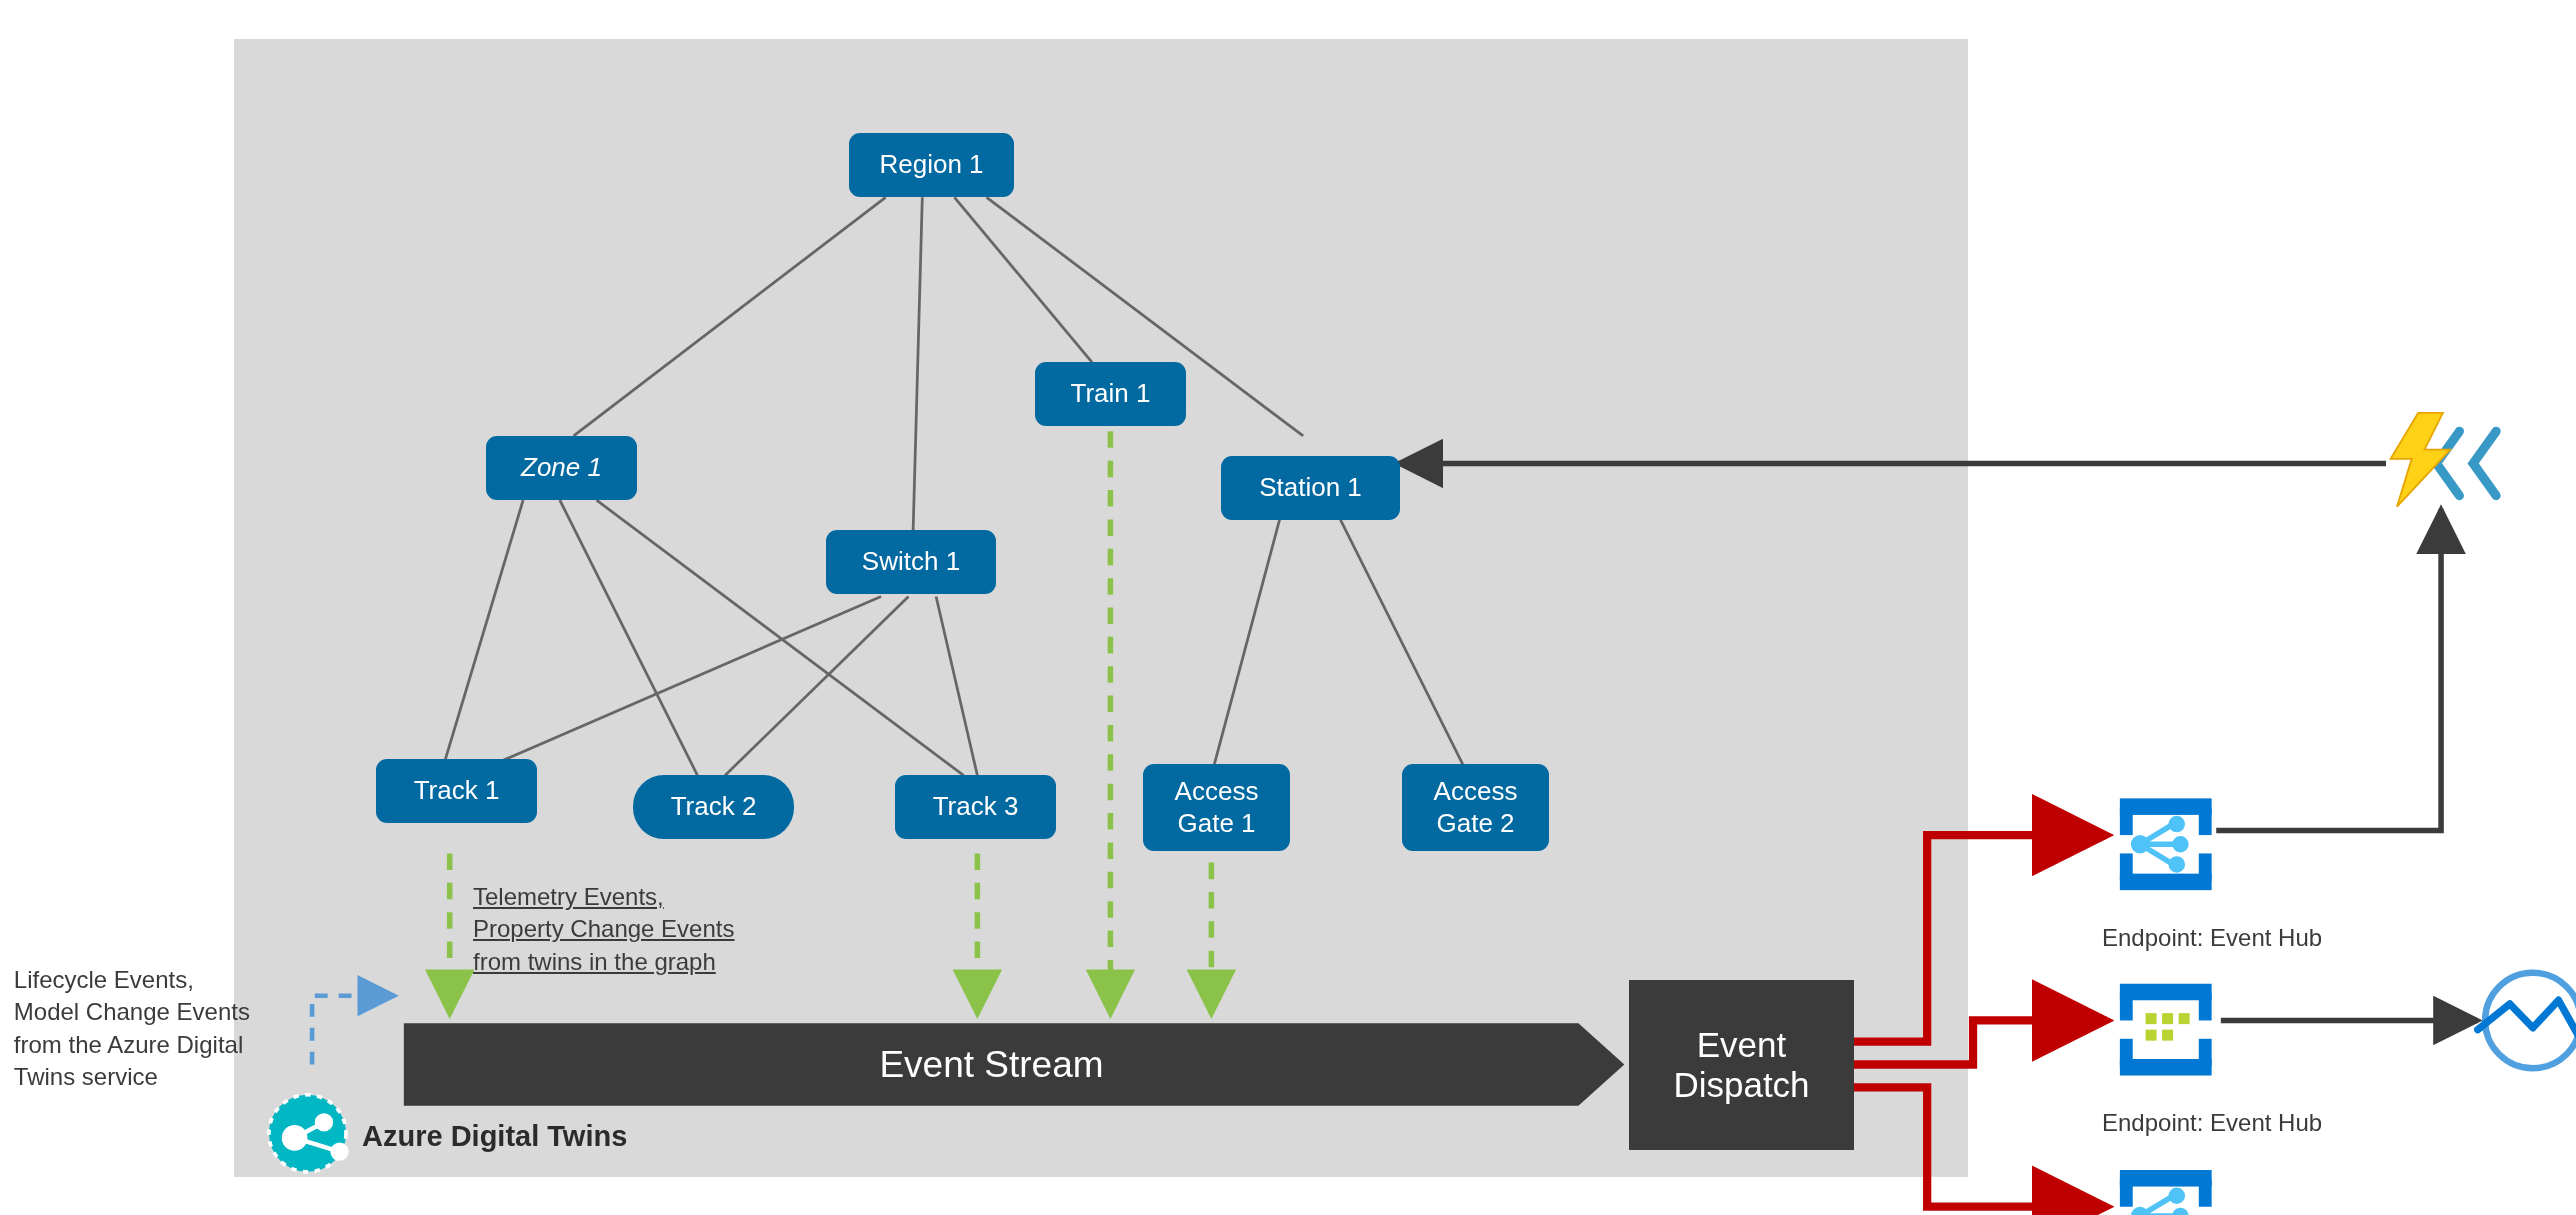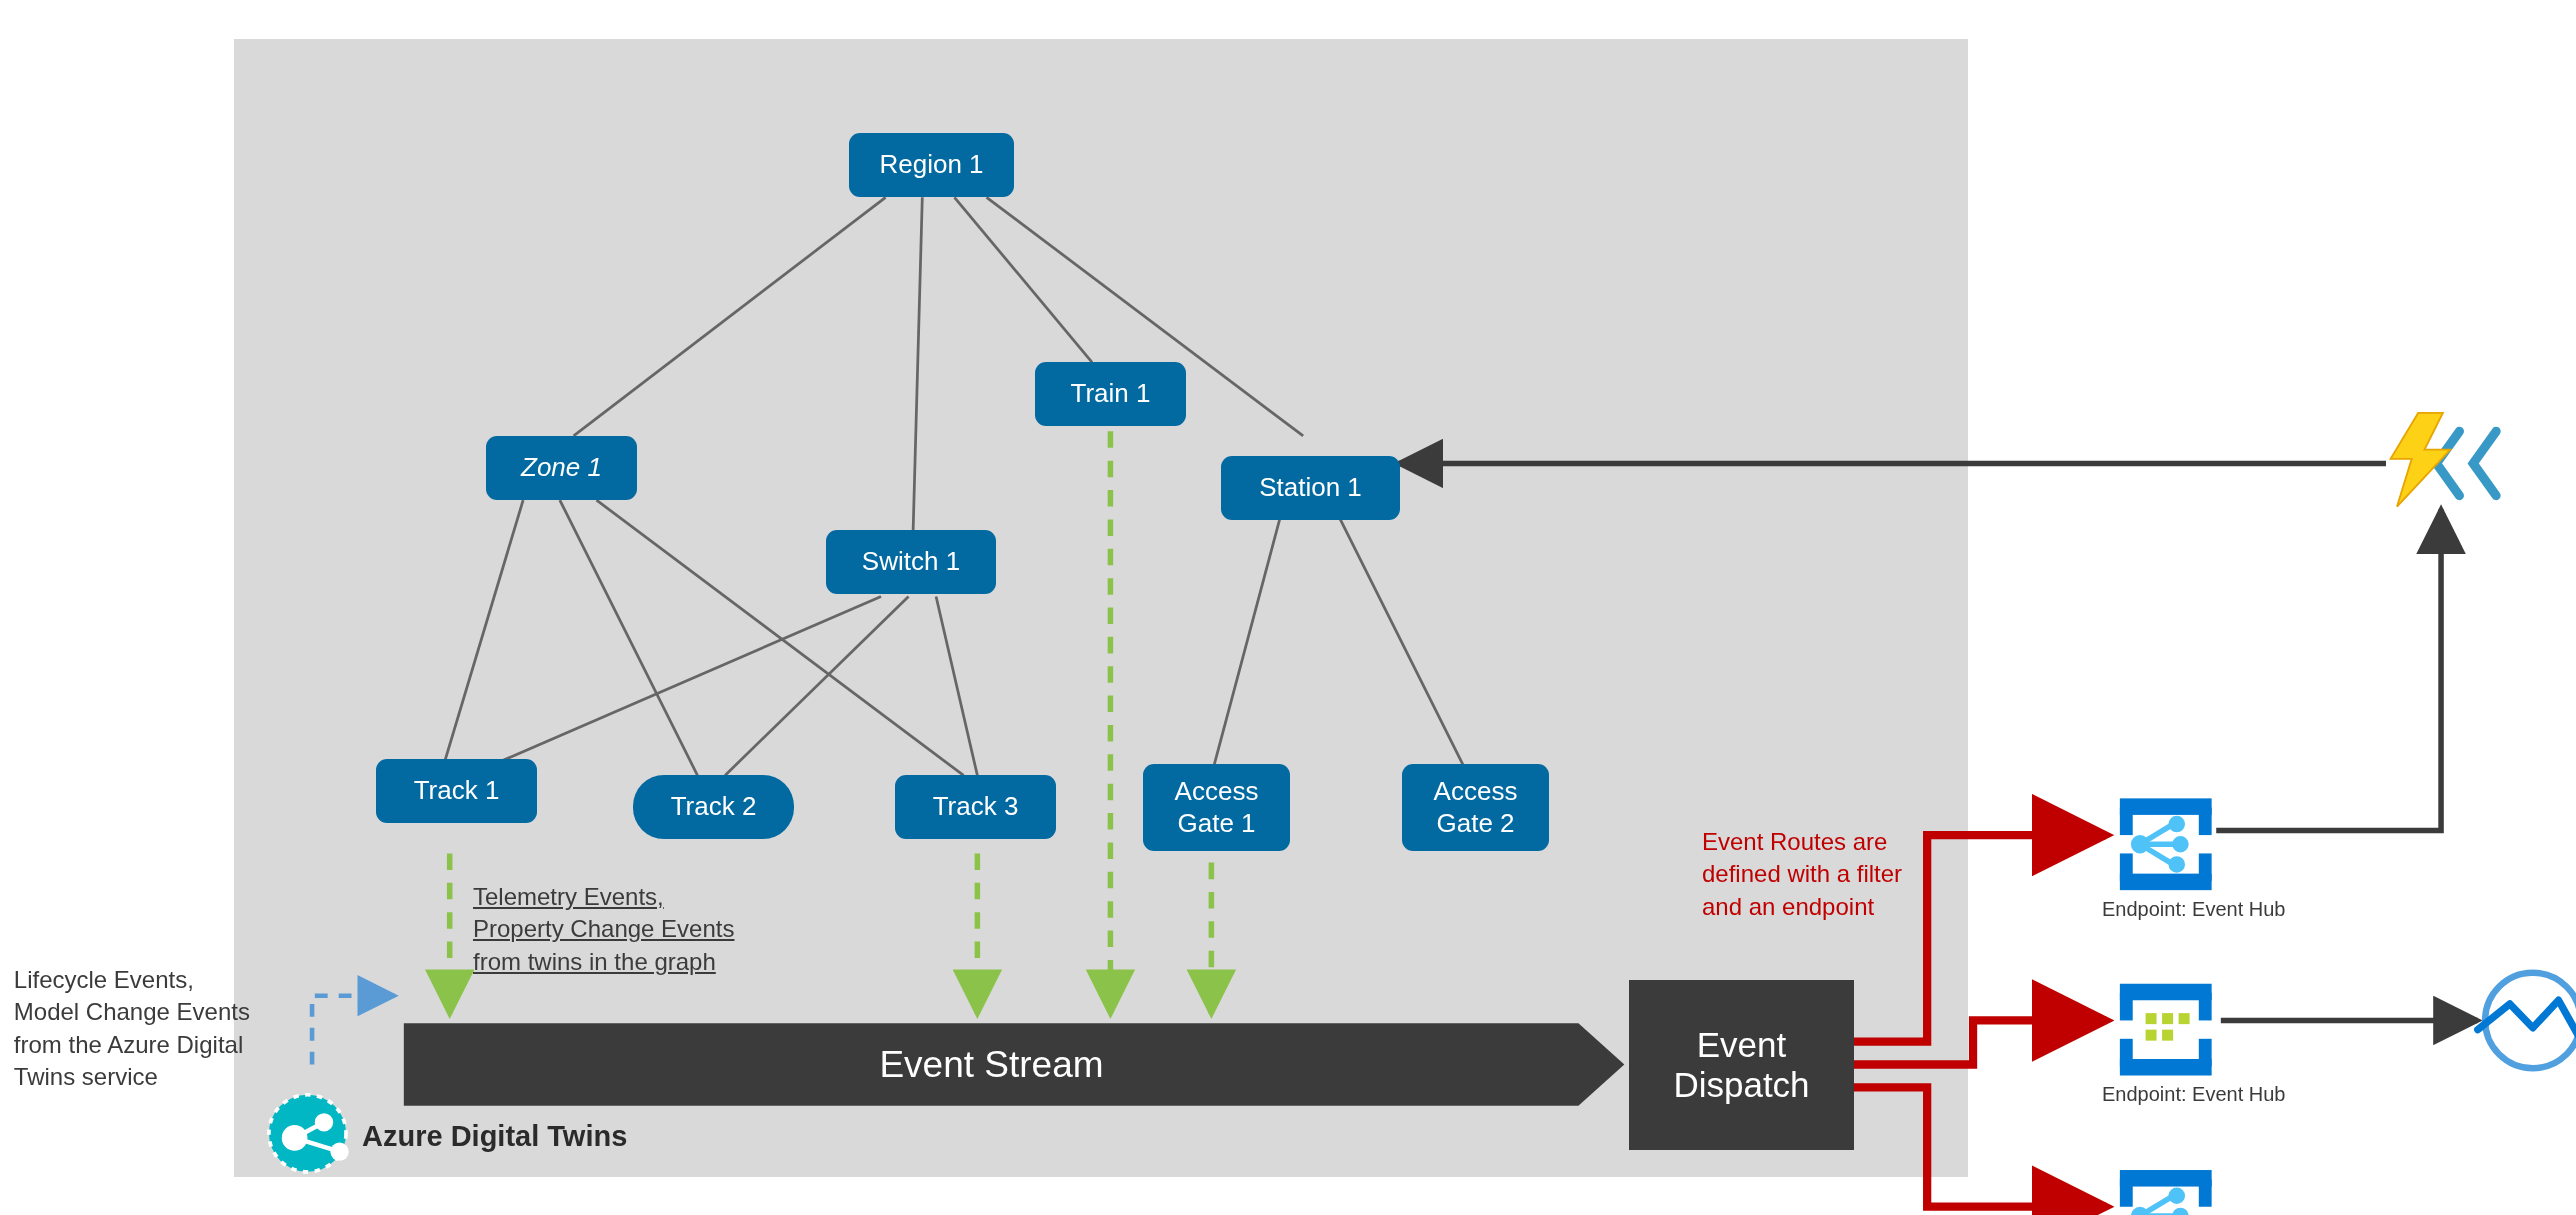--- a/index.html
+++ b/index.html
@@ -52,22 +52,23 @@
   }
   .annot {
     position: absolute;
     font-size: 24px;
     color: #3b3b3b;
     line-height: 1.35;
   }
   .annot.red { color: #c00000; }
   .endpoint-label {
     position: absolute;
-    font-size: 20px;
+    font-size: 24px;
     color: #3b3b3b;
+    margin-top: 26px;
   }
   .adt-label {
     position: absolute;
     font-size: 29px;
     font-weight: 600;
     color: #2b2b2b;
   }
   svg.overlay {
     position: absolute;
     left: 0; top: 0;
@@ -260,23 +261,20 @@
 
   <div class="annot" style="left:473px; top:881px; width:312px; white-space:pre-line;text-decoration:underline;">Telemetry Events,
 Property Change Events
 from twins in the graph</div>
 
   <div class="annot" style="left:13.8px; top:964px; width:275px; white-space:pre-line;">Lifecycle Events,
 Model Change Events
 from the Azure Digital
 Twins service</div>
 
-  <div class="annot red" style="left:1702px; top:826px; width:257px; white-space:pre-line;">Event Routes are
-defined with a filter
-and an endpoint</div>
 
   <div class="adt-label" style="left:362px; top:1120px;">Azure Digital Twins</div>
 
   <div class="endpoint-label" style="left:2102px; top:898px;">Endpoint: Event Hub</div>
   <div class="endpoint-label" style="left:2102px; top:1083px;">Endpoint: Event Hub</div>
   <div class="endpoint-label" style="left:2102px; top:1269px; top:1269px;"></div>
   <div class="endpoint-label" style="left:2102px; top:1269px;"></div>
 
 </div>
 

